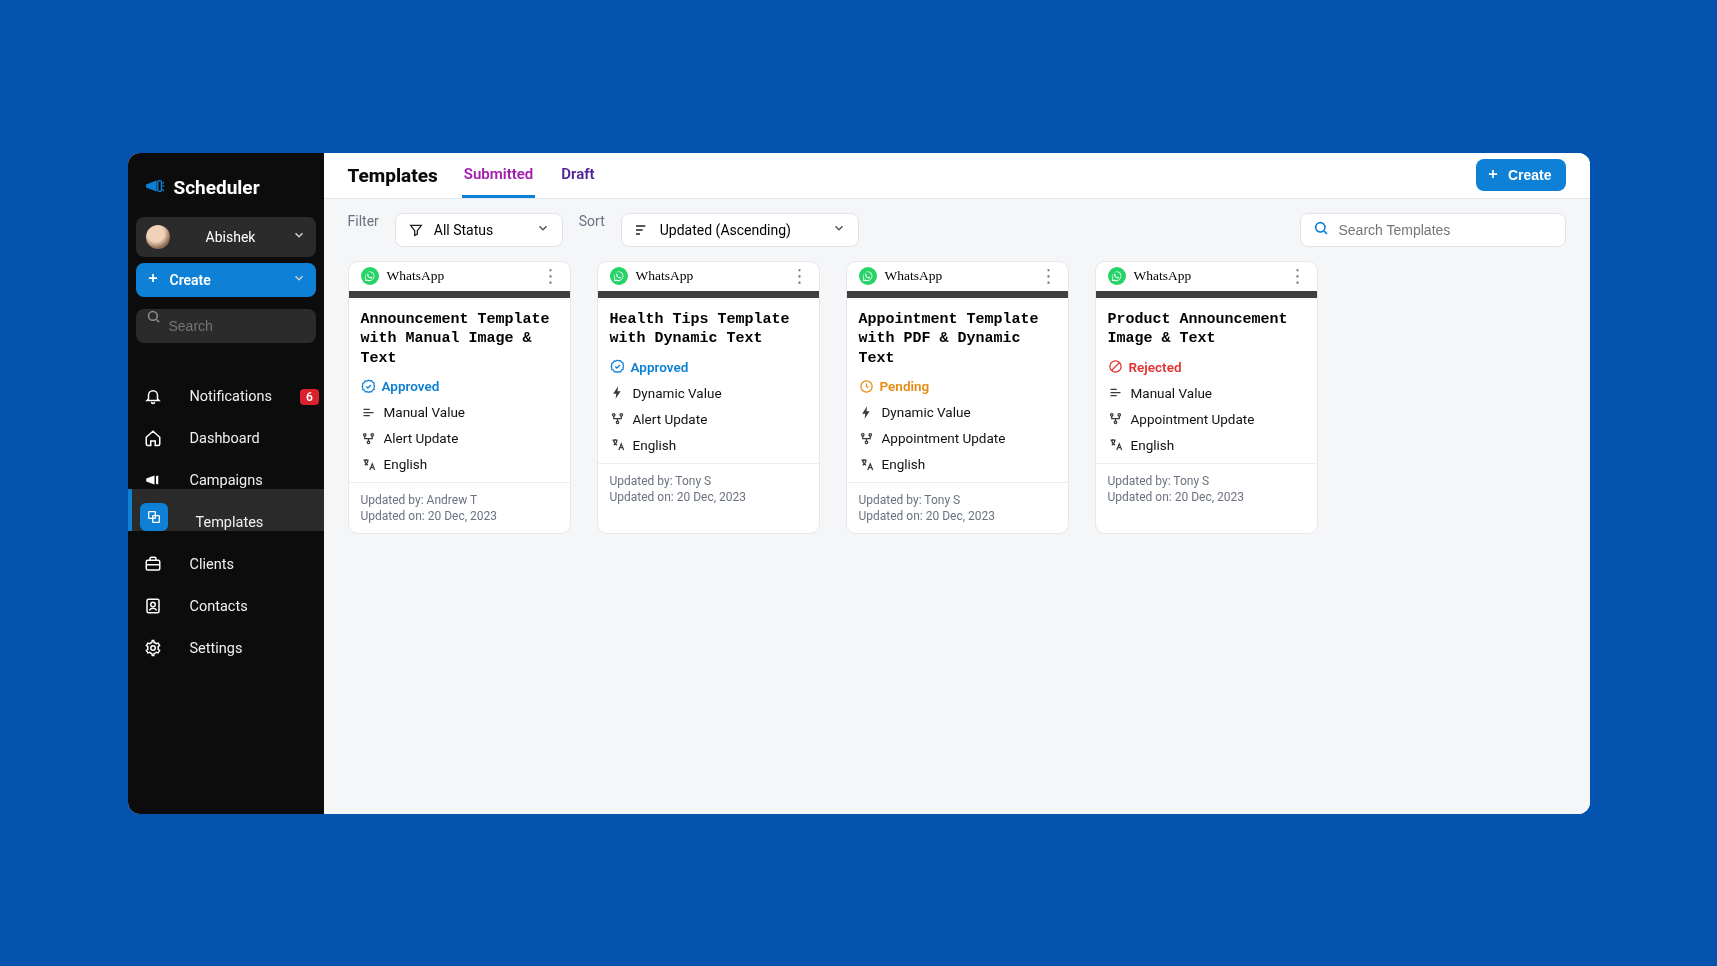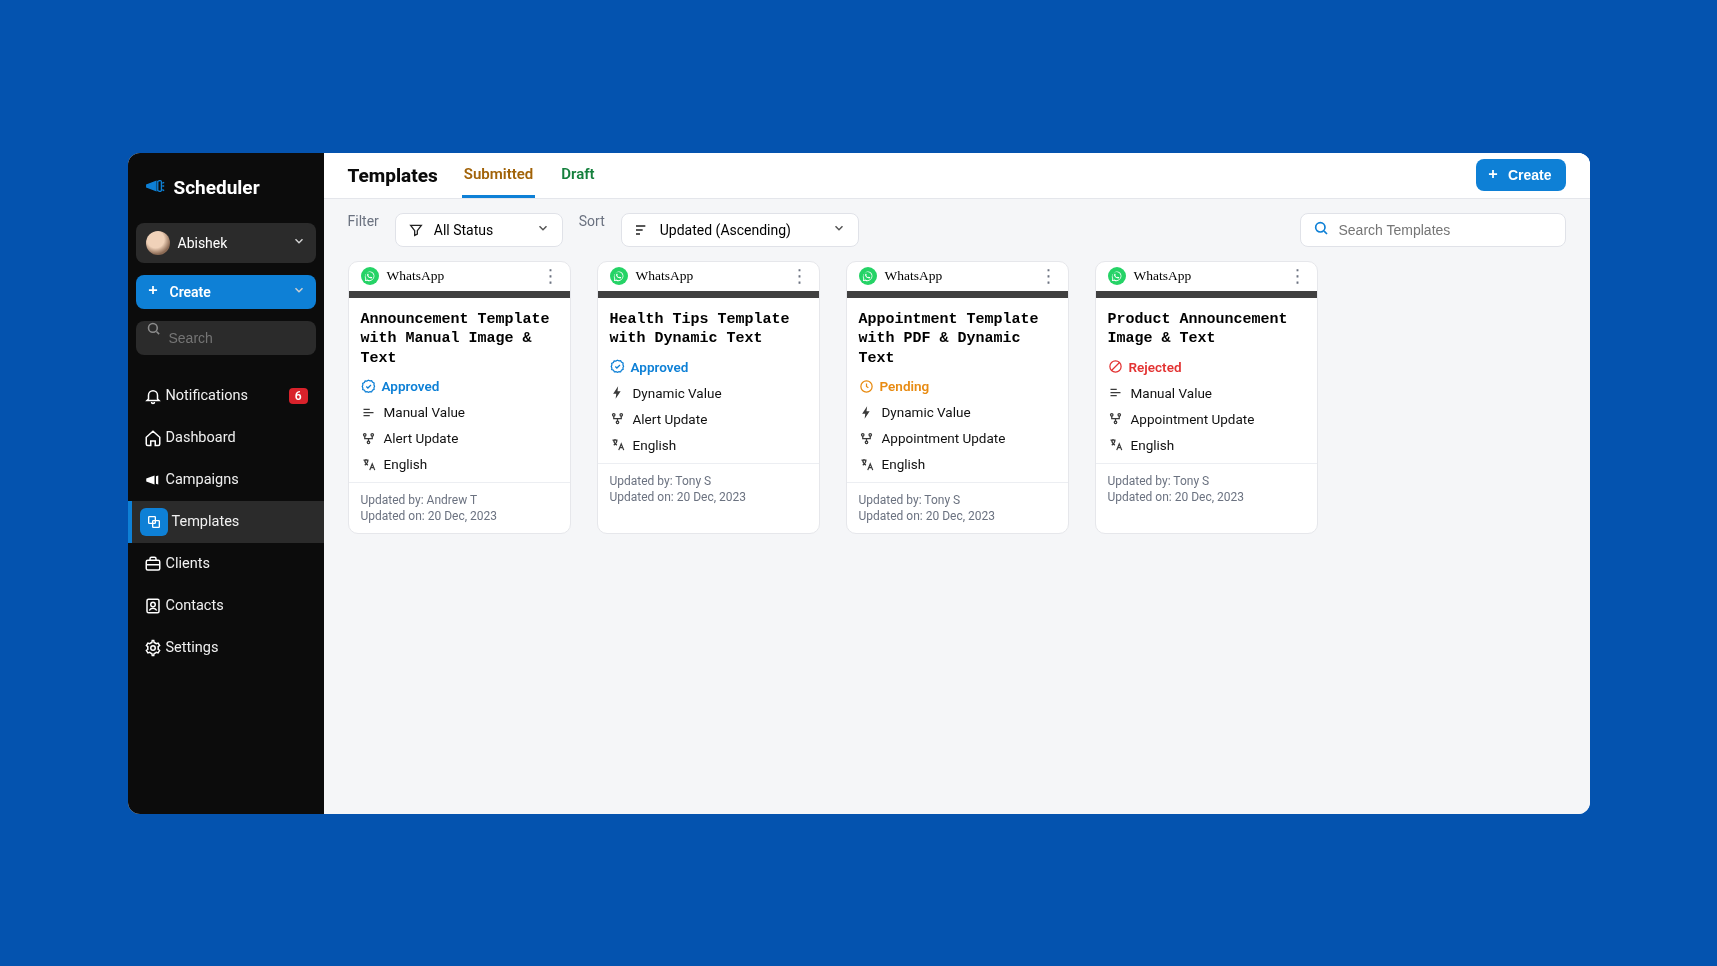--- a/index.html
+++ b/index.html
@@ -30,28 +30,29 @@
 }
 .brand {
   display: flex;
   align-items: center;
   gap: 8px;
   padding: 10px 16px 16px;
 }
 .brand-icon { width: 22px; height: 22px; color: #0e80d6; }
 .brand-name { font-size: 19px; font-weight: 700; color: #fff; }
 .user-pill {
-  margin: 6px 8px;
+  margin: 0 8px;
   background: #2b2b2b;
   border-radius: 8px;
   height: 40px;
   display: flex;
   align-items: center;
   padding: 0 10px;
   gap: 8px;
+  text-align: center;
 }
 .avatar {
   width: 24px; height: 24px; border-radius: 50%;
   background: radial-gradient(circle at 40% 35%, #f0d2b9 0 40%, #8c6b55 70%);
 }
 .user-name { font-size: 14px; flex: 1; }
 .chev { width: 14px; height: 14px; color: #cfcfcf; }
 .create-btn {
   margin: 6px 8px;
   background: #0e80d6;
@@ -75,22 +76,22 @@
   gap: 8px;
   color:#8c8c8c;
 }
 .search-box input {
   flex:1; background: transparent; border: none; outline: none;
   color:#cfcfcf; font-size:14px;
 }
 .nav { padding-top: 8px; }
 .nav-item {
   display: flex;
-  align-items: center;
-  gap: 4px;
+  align-items: flex-end;
+  gap: 28px;
   height: 42px;
   padding: 0 16px;
   font-size: 14.5px;
   color: #f0f0f0;
   cursor: pointer;
   position: relative;
 }
 .nav-item .nav-icon { width: 18px; height: 18px; color:#fff; flex-shrink:0; }
 .nav-item.active { background:#2b2b2b; }
 .nav-item.active::before{
@@ -106,23 +107,23 @@
 }
 
 .main { flex:1; display:flex; flex-direction:column; background:#f5f6f8; }
 .topbar {
   height: 46px; background:#fff; border-bottom:1px solid #e4e6eb;
   display:flex; align-items:stretch; padding: 0 24px; gap:24px;
 }
 .page-title { font-size:19px; font-weight:800; color:#0b0b0b; align-self:center; margin-right:0px; }
 .tab {
   display:flex; align-items:center; font-size:15px; font-weight:600;
-  color:#15803d; cursor:pointer; border-bottom:3px solid transparent; padding:0 2px;
-}
-.tab.active { color:#a16207; border-bottom-color:#0e80d6; }
+  color:#4c1d95; cursor:pointer; border-bottom:3px solid transparent; padding:0 2px;
+}
+.tab.active { color:#a21caf; border-bottom-color:#0e80d6; }
 .topbar-spacer { flex:1; }
 .create-top {
   align-self:center; background:#0e80d6; color:#fff; border:none;
   border-radius:8px; height:32px; padding:0 14px 0 10px; font-size:14px; font-weight:600;
   display:flex; align-items:center; gap:8px; cursor:pointer;
 }
 .filters {
   display:flex; gap:16px; padding:14px 24px;
 }
 .filter-label { color:#6b7280; font-size:14px; }

